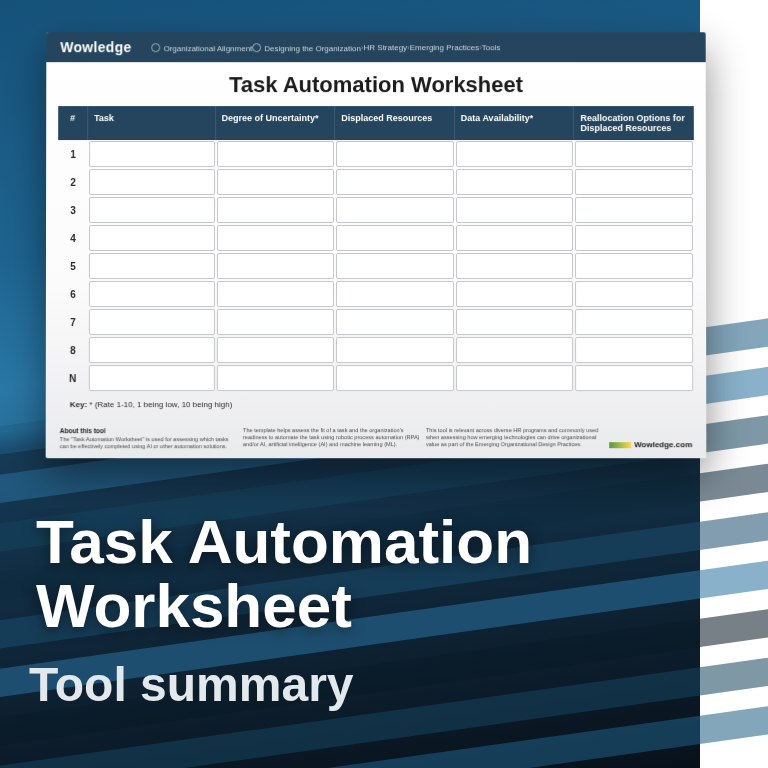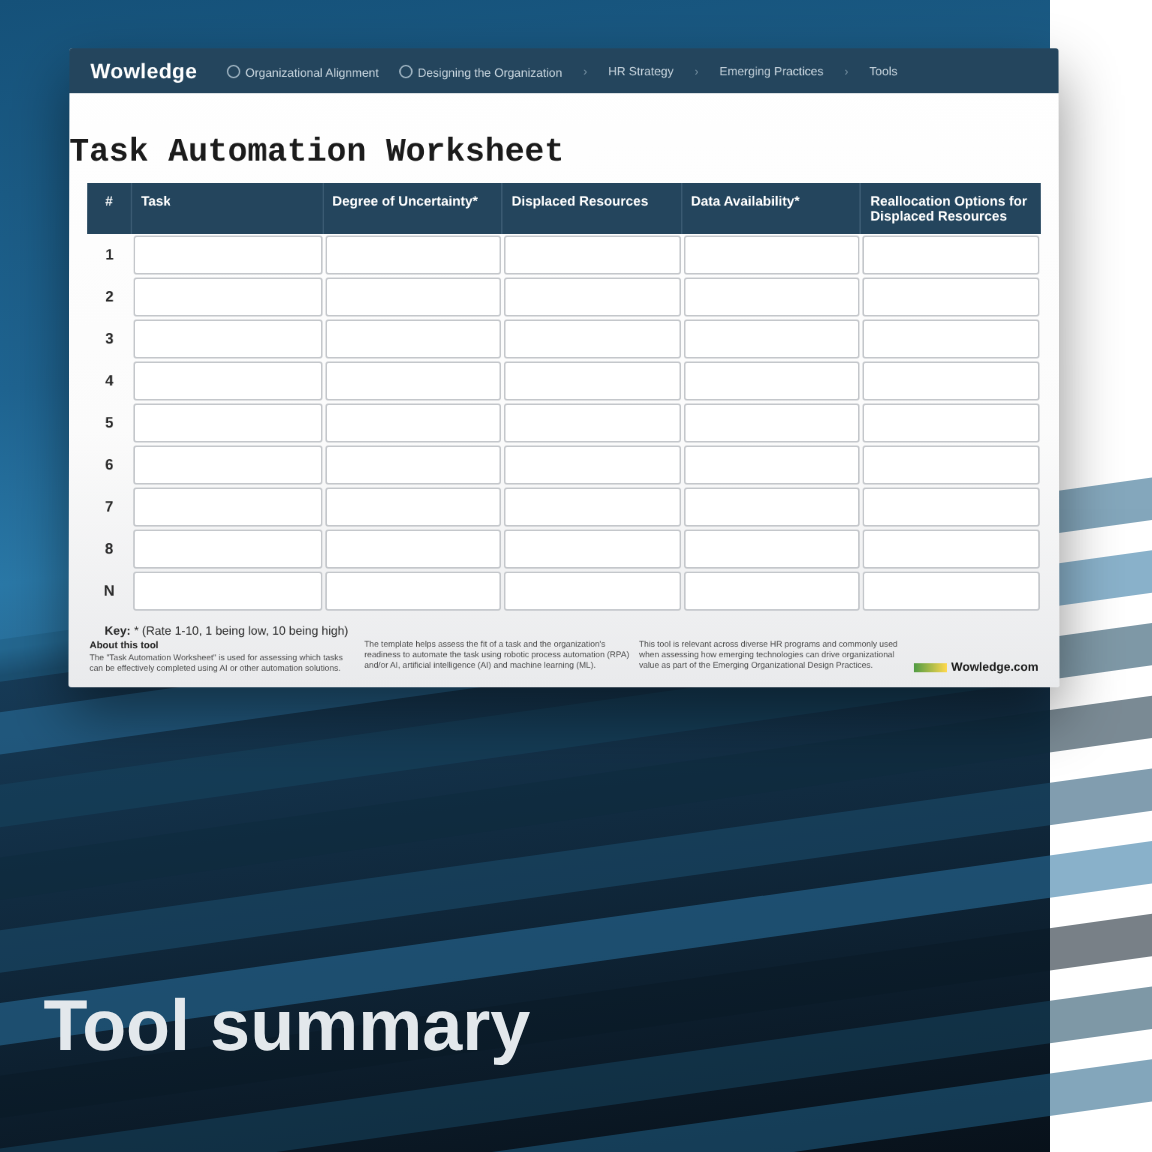--- a/index.html
+++ b/index.html
@@ -76,36 +76,35 @@
     display: flex; align-items: center;
     padding: 0 14px;
     gap: 20px;
     color: #c9d6df;
     font-size: 8px;
   }
   .brand {
     color: #fff; font-weight: 800; font-size: 14px;
     letter-spacing: 0.3px;
   }
-  .crumbs { display: flex; gap: 14px; align-items: center; flex: 1; }
+  .crumbs { display: flex; gap: 0; align-items: center; flex: 1; }
   .crumbs span { white-space: nowrap; }
   .crumbs .sep { color: #7a94a6; }
   .cicon {
     display: inline-block; width: 9px; height: 9px;
     border: 1px solid #9fb4c2; border-radius: 50%;
     margin-right: 3px; position: relative; top: 1px;
   }
 
   .doc-title {
-    text-align: left;
+    text-align: center;
     font-weight: 800;
     color: #1b1b1b;
     font-size: 22px;
-    padding: 27px 0 8px;
-    font-family: Liberation Mono, monospace;
+    padding: 10px 0 8px;
   }
 
   .grid {
     margin: 0 12px;
   }
   .hrow { display: flex; }
   .hcell {
     background: #24455d;
     color: #fff;
     font-size: 9px;
@@ -309,15 +308,18 @@
       <div class="col">
         <span>This tool is relevant across diverse HR programs and commonly used when assessing how emerging technologies can drive organizational value as part of the Emerging Organizational Design Practices.</span>
       </div>
       <div class="site">
         <span class="bar"></span><span>Wowledge.com</span>
       </div>
     </div>
   </div>
 
 
+  <div class="maintitle">
+    <span>Task Automation<br>Worksheet</span>
+  </div>
   <div class="subtitle">Tool summary</div>
 
 </div>
 
 </body></html>

